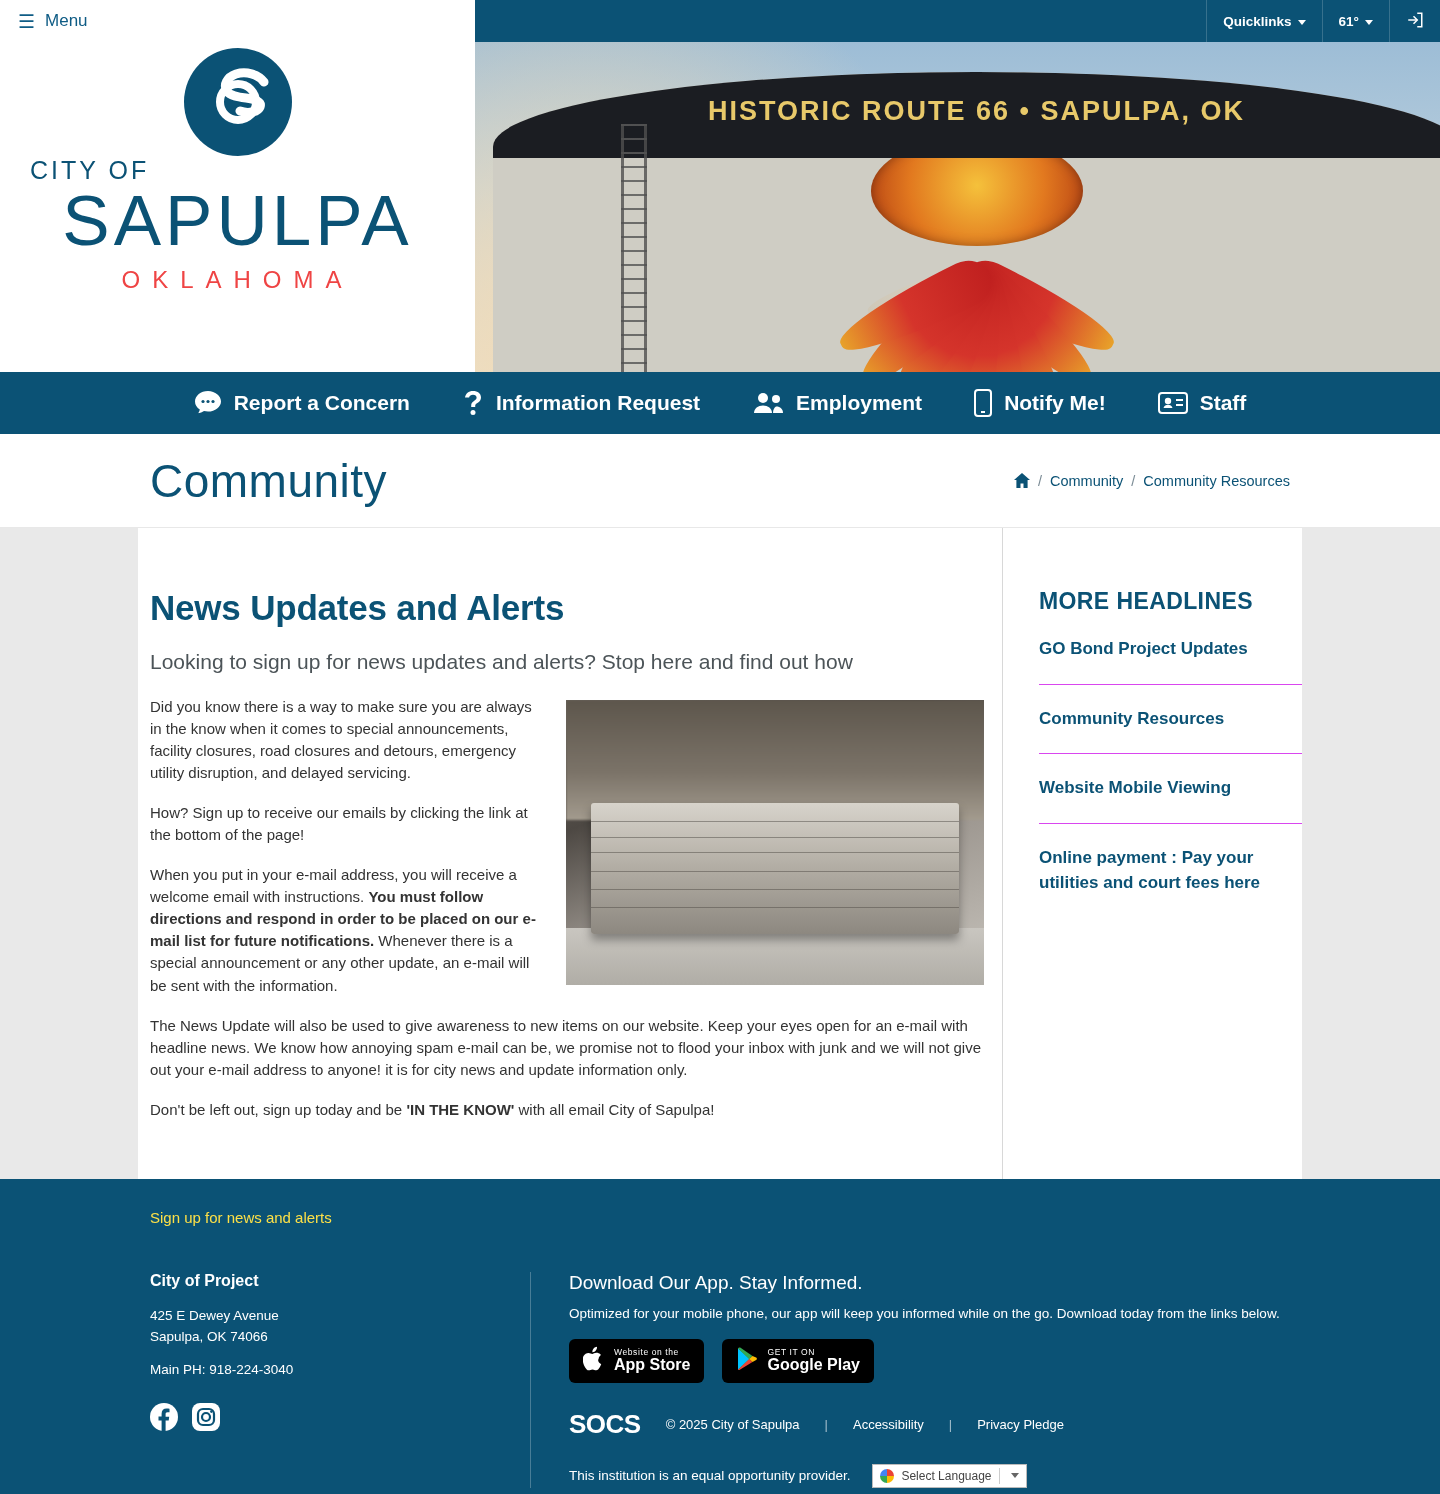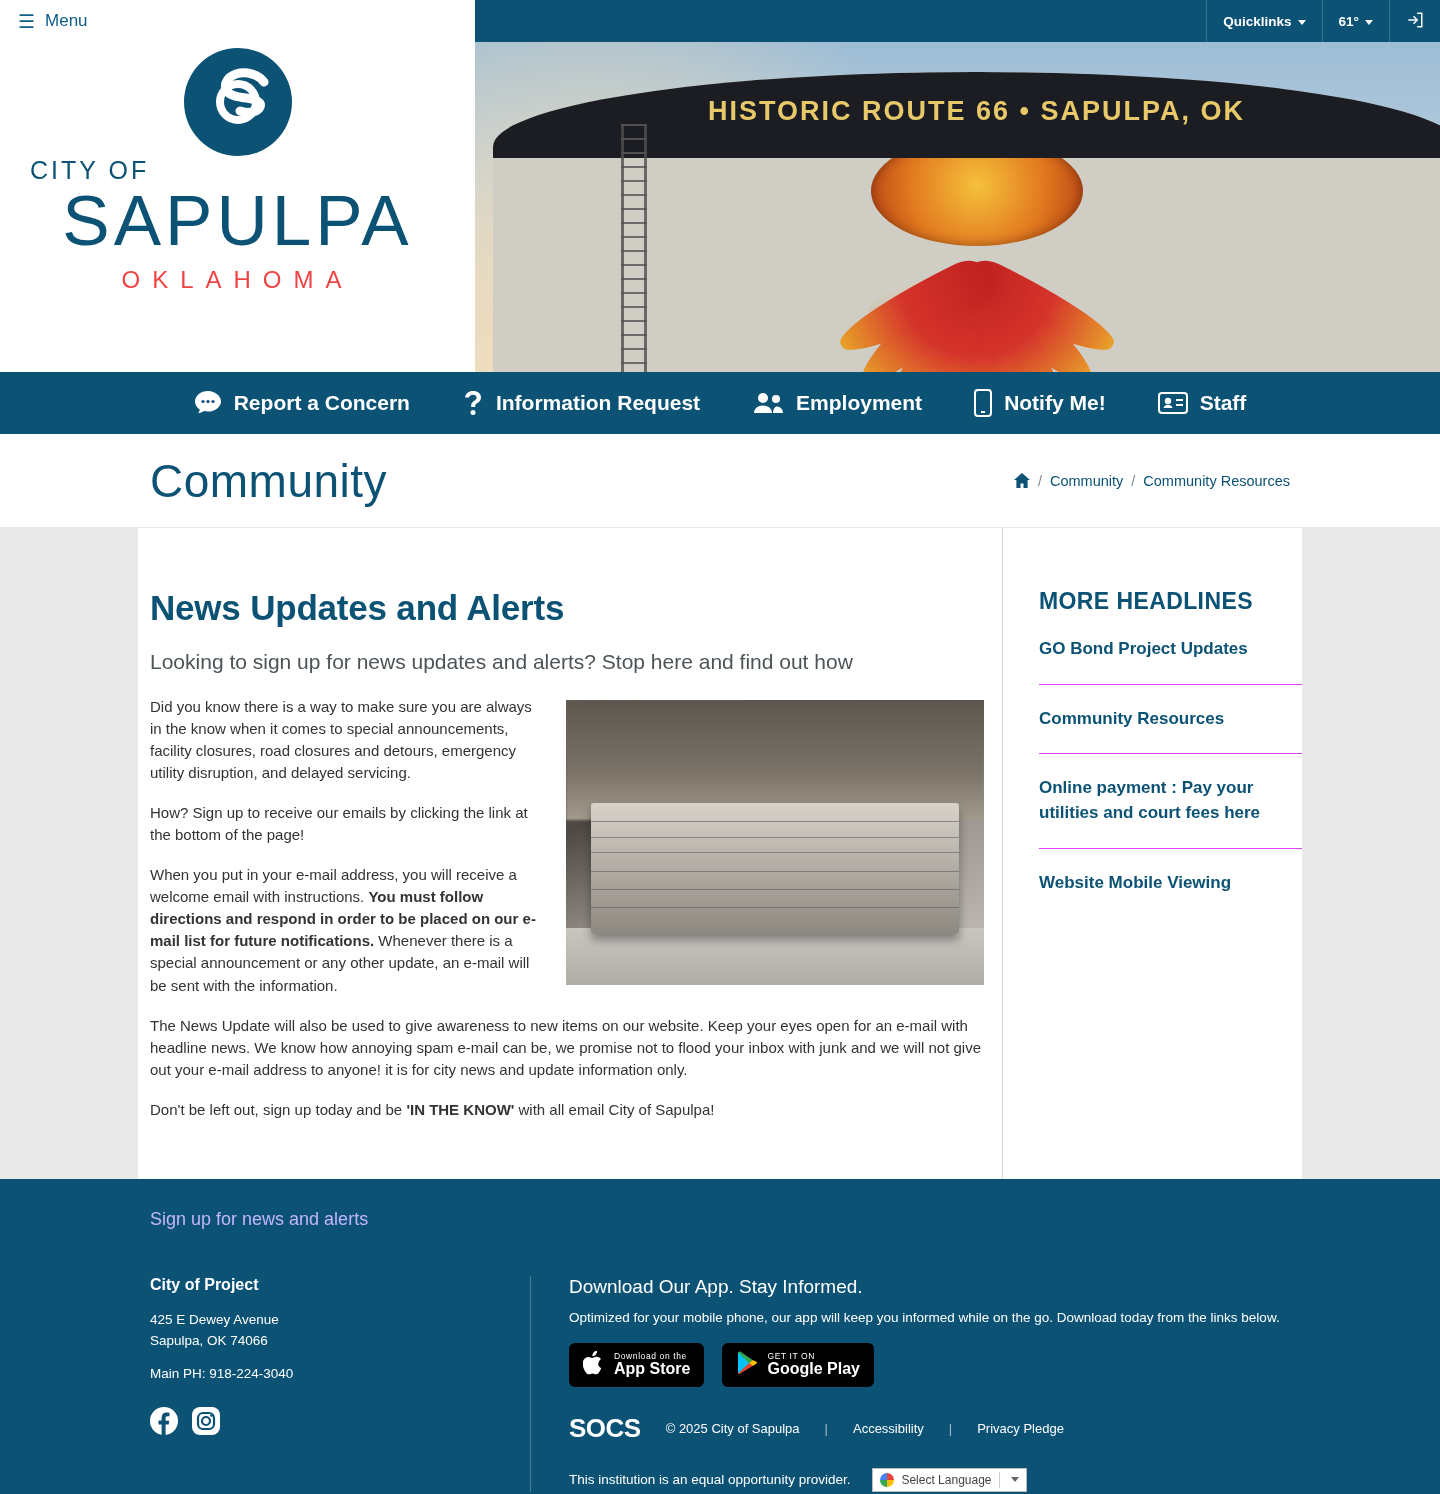--- a/index.html
+++ b/index.html
@@ -303,22 +303,22 @@
     text-decoration: none;
   }
 
   
   .footer {
     background: #0b5275;
     color: #ffffff;
     padding: 30px 150px 34px 150px;
   }
   .signup-link {
-    font-size: 18px;
-    color: #c4b5fd;
+    font-size: 15px;
+    color: #fde047;
     text-decoration: none;
     display: inline-block;
     margin-bottom: 46px;
   }
   .footer-cols { display: flex; }
   .fcol-left { width: 380px; }
   .fcol-left h3 { font-size: 16px; margin-bottom: 16px; }
   .fcol-left p { font-size: 13.5px; line-height: 1.55; margin-bottom: 12px; }
   .socials { display: flex; gap: 14px; margin-top: 22px; }
   .socials svg { display: block; }
@@ -551,24 +551,24 @@
 
       <div class="sidebar">
         <h2>MORE HEADLINES</h2>
         <div class="head-item">
           <a href="#">GO Bond Project Updates</a>
         </div>
         <div class="head-item">
           <a href="#">Community Resources</a>
         </div>
         <div class="head-item">
+          <a href="#">Website Mobile Viewing</a>
+        </div>
+        <div class="head-item">
           <a href="#">Online payment : Pay your utilities and court fees here</a>
-        </div>
-        <div class="head-item">
-          <a href="#">Website Mobile Viewing</a>
         </div>
       </div>
 
     </div>
   </div>
 
   <div class="footer">
     <a href="#" class="signup-link">Sign up for news and alerts</a>
 
     <div class="footer-cols">
@@ -599,21 +599,21 @@
         <div class="app-sub">Optimized for your mobile phone, our app will keep you informed while on the go. Download today from the links below.</div>
 
         <div class="badges">
           <div class="badge">
             <span>
               <svg width="22" height="26" viewBox="0 0 22 26" fill="#fff">
                   <path d="M15.5 13.6c0-3 2.4-4.4 2.5-4.5-1.4-2-3.5-2.3-4.3-2.3-1.8-.2-3.5 1.1-4.4 1.1-.9 0-2.3-1-3.8-1-2 0-3.8 1.1-4.8 2.9-2 3.5-.5 8.7 1.5 11.6 1 1.4 2.1 3 3.6 2.9 1.4-.1 2-.9 3.7-.9s2.2.9 3.7.9c1.5 0 2.5-1.4 3.4-2.8 1.1-1.6 1.5-3.2 1.6-3.3-.1 0-3.1-1.2-3.1-4.6zM12.8 4.5c.8-1 1.3-2.3 1.2-3.7-1.2 0-2.6.8-3.4 1.8-.7.9-1.4 2.3-1.2 3.6 1.3.1 2.6-.7 3.4-1.7z"></path>
                 </svg>
             </span>
             <span>
-              <span class="b-small">Download on the</span>
+              <span class="b-small">Website on the</span>
               <span class="b-big">App Store</span>
             </span>
           </div>
 
           <div class="badge">
             <span>
               <svg width="22" height="24" viewBox="0 0 22 24">
                   <path d="M2 1l12 11L2 23z" fill="#34a853"></path>
                   <path d="M2 1l12 11L2 23z" fill="none"></path>
                   <path d="M2 1l9.2 8.4L14 12 2 23z" fill="#4285f4" opacity=".0"></path>

